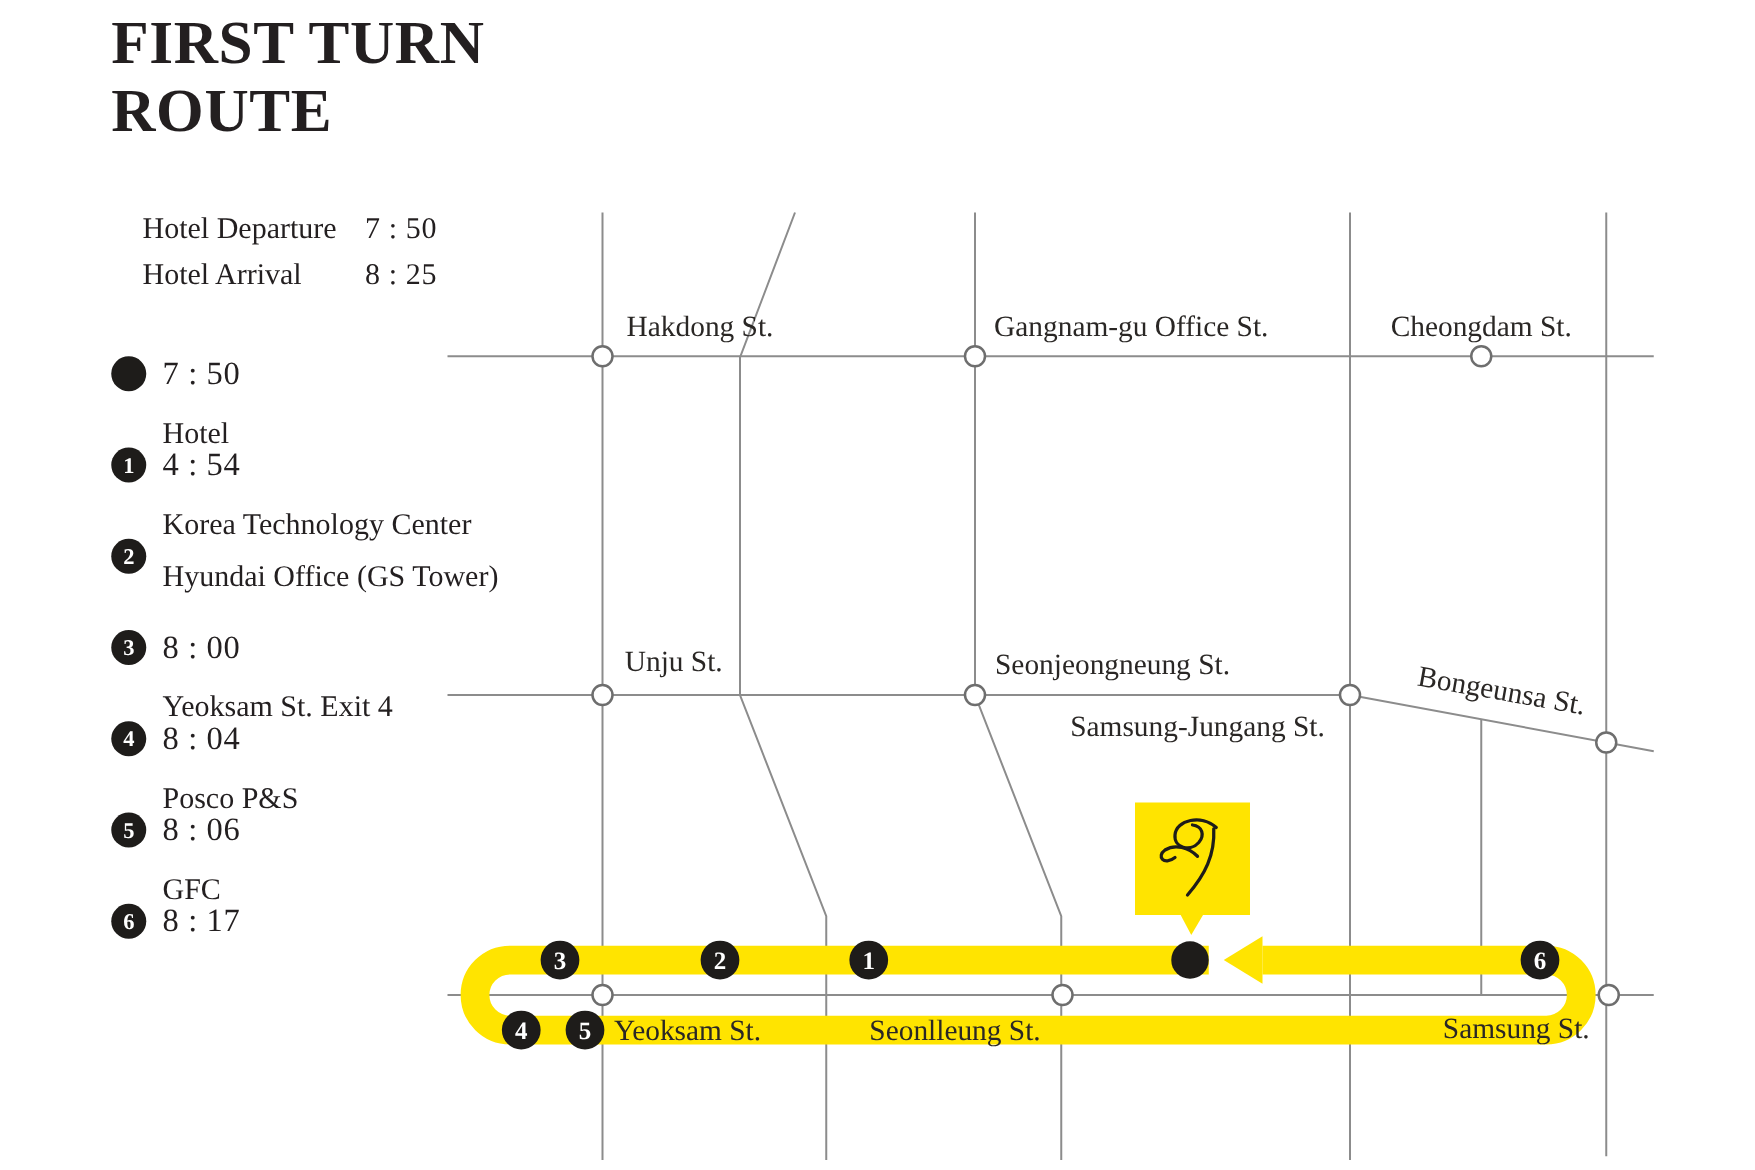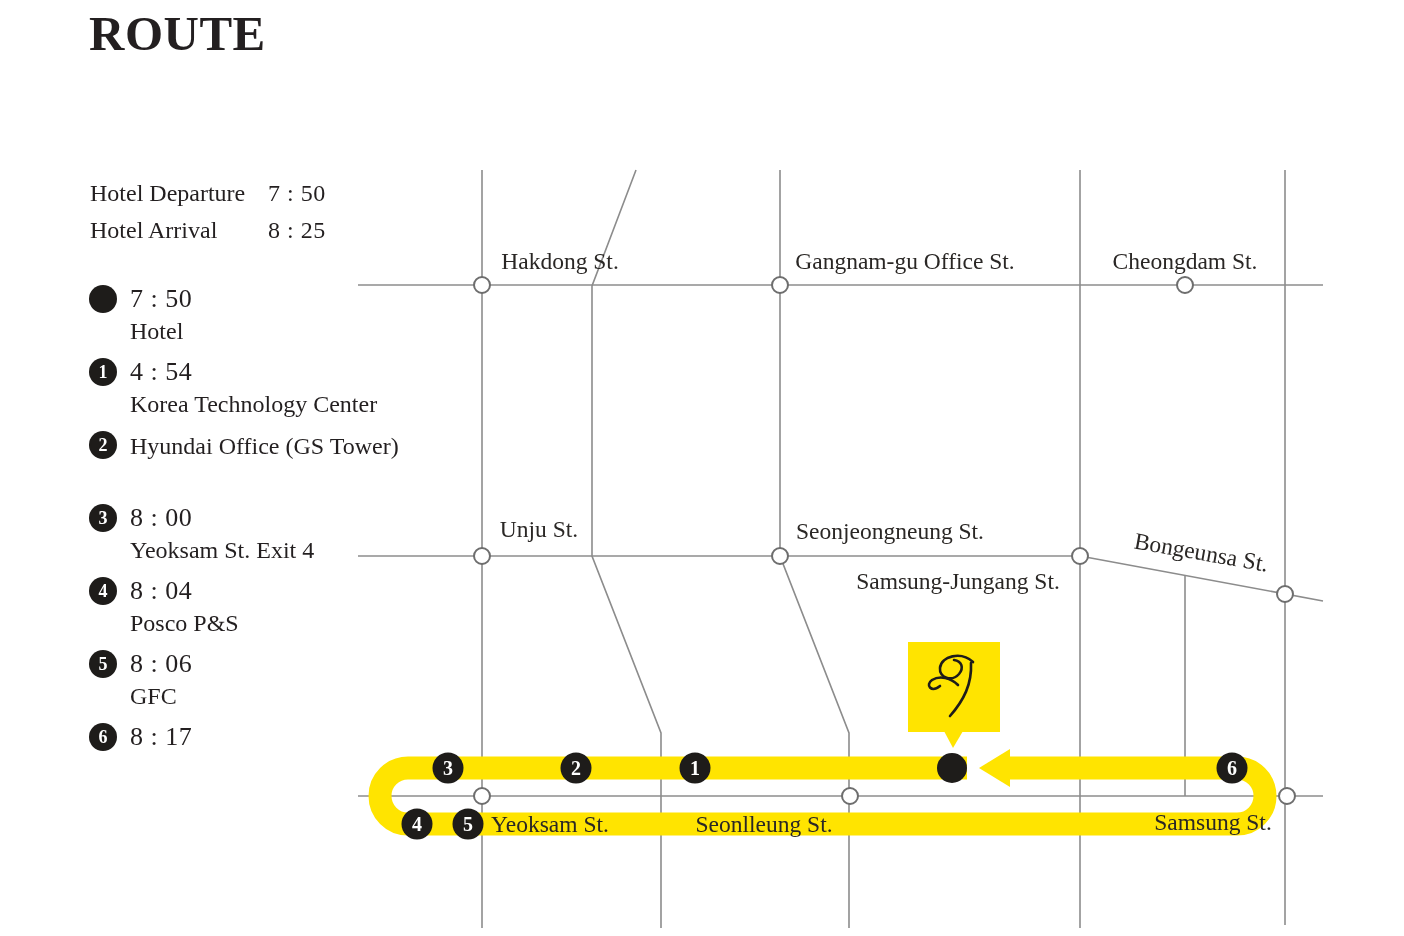--- a/index.html
+++ b/index.html
@@ -26,51 +26,52 @@
   .disclaimer {
     right: 80px; top: 13px;
     width: 480px;
     text-align: right;
     font-size: 23px;
     line-height: 31px;
     color: #231F20;
   }
 
   .summary { left: 90px; top: 170px; font-size: 24px; }
-  .summary-row { display: flex; height: 37px; align-items: flex-end; }
+  .summary-row { display: flex; height: 37px; align-items: flex-start; margin-left: 24px; }
   .summary-label { width: 178px; }
   .summary-time { letter-spacing: 0.5px; }
   .stop-row { position: absolute; left: 89px; width: 340px; }
   .stop-bullet {
     position: absolute; left: 0; top: 0;
     width: 28px; height: 28px;
     background: #1E1C1A; border-radius: 50%;
     color: #ffffff;
     font-size: 18px; font-weight: bold;
     text-align: center; line-height: 28px;
   }
   .stop-text { position: absolute; left: 41px; top: -2px; }
   .stop-time { font-size: 26px; line-height: 31px; letter-spacing: 0.5px; }
-  .stop-name { font-size: 24px; line-height: 30px; margin-top: 2px; white-space: nowrap; }
+  .stop-name { font-size: 24px; line-height: 30px; margin-top: 18px; white-space: nowrap; }
 
   svg text {
     font-family: "Liberation Serif", serif;
     fill: #2A2725;
   }
   .street-label { font-size: 23.5px; }
   .route-num {
     font-size: 20px; font-weight: bold; fill: #ffffff;
   }
 </style>
 </head>
 <body>
 
 <div id="stage">
 
   <div class="abs title">
+    <div>FIRST TURN</div>
     <div>ROUTE</div>
   </div>
 
 
   <div class="abs summary">
     <div class="summary-row">
       <span class="summary-label">Hotel Departure</span>
       <span class="summary-time">7 : 50</span>
     </div>
     <div class="summary-row">

